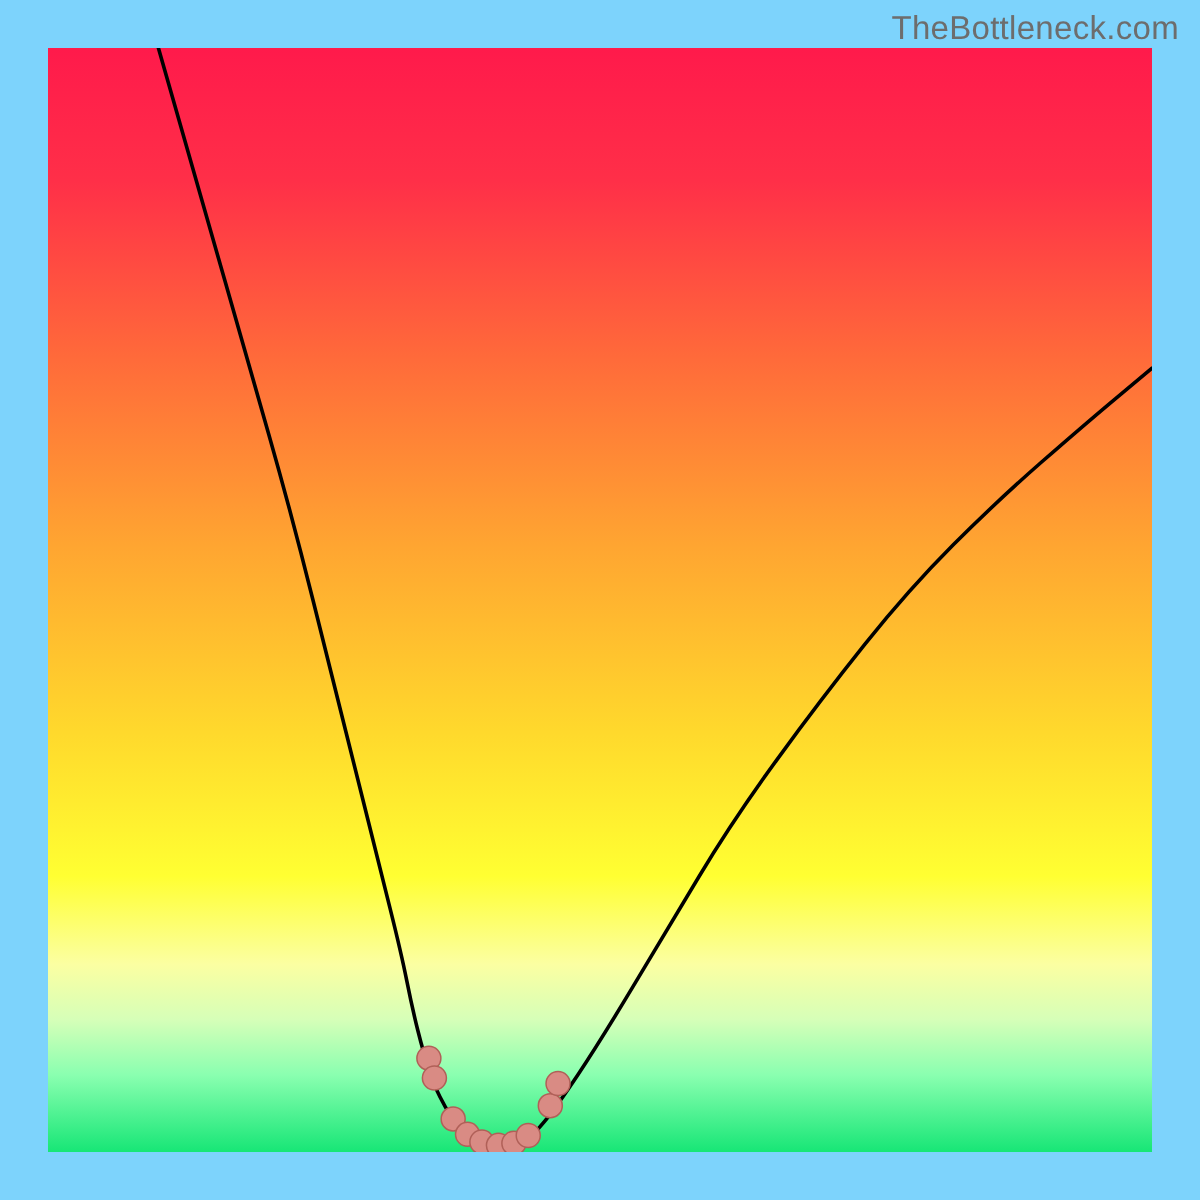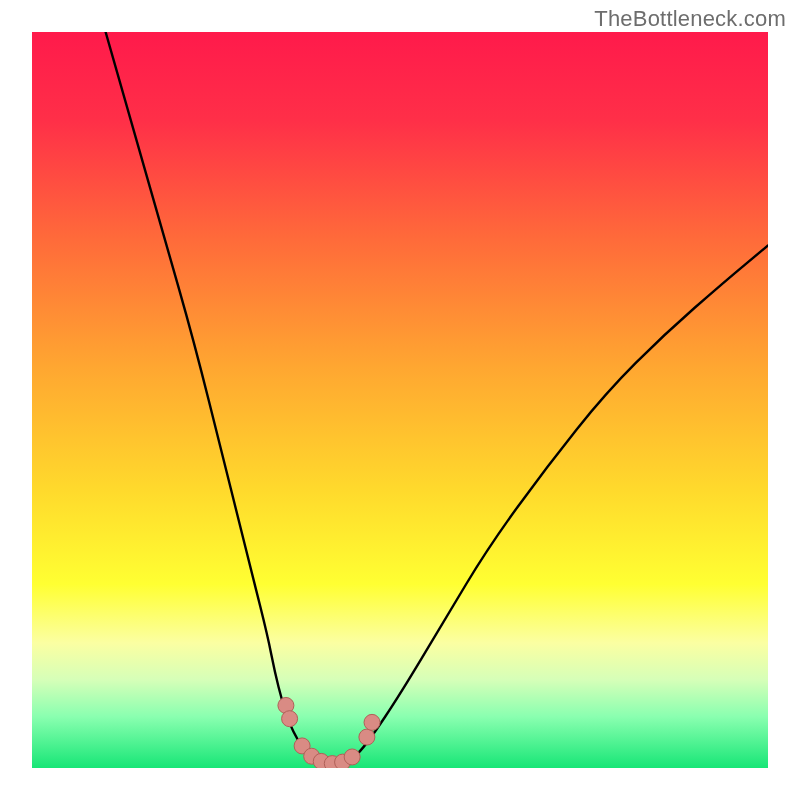--- a/index.html
+++ b/index.html
@@ -10,21 +10,21 @@
     overflow: hidden;
     background: #000;
     font-family: Arial, Helvetica, sans-serif;
   }
   .frame {
     position: absolute;
     left: 0;
     top: 0;
     width: 800px;
     height: 800px;
-    background: #ffffff;
+    background: #7dd3fc;
   }
   .plot {
     position: absolute;
     left: 32px;
     top: 32px;
     width: 736px;
     height: 736px;
     
   }
   .watermark {

